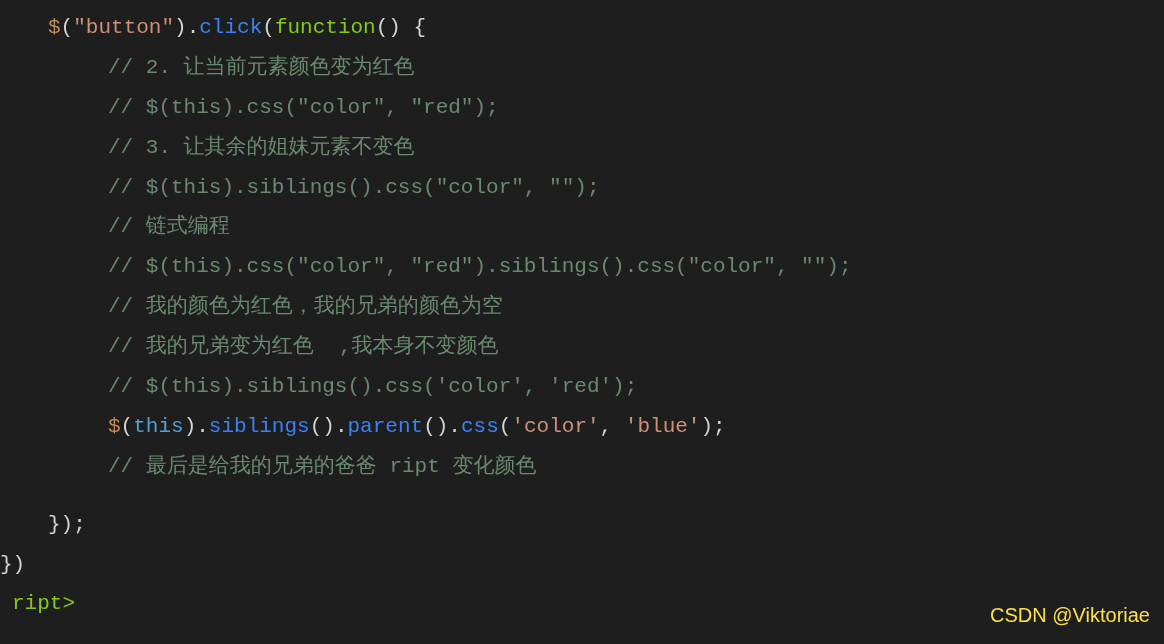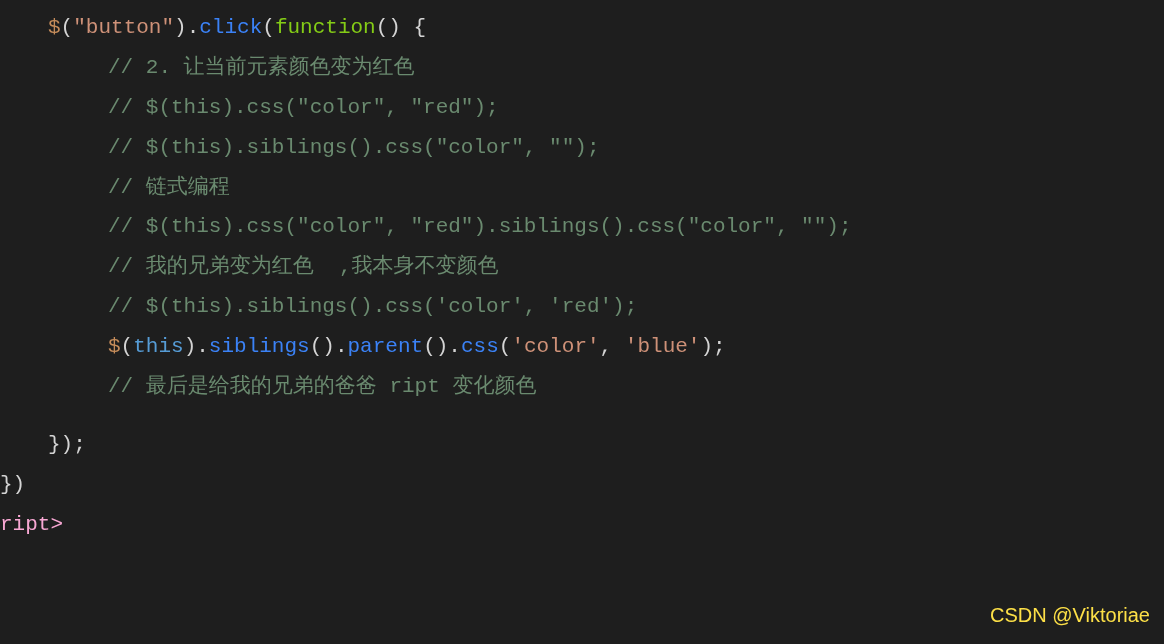--- a/index.html
+++ b/index.html
@@ -28,41 +28,43 @@
     
     .fn-jquery { color: #c58c5a; } 
     .fn-name { color: #3b82f6; } 
     .str { color: #ce9178; } 
     .comment { color: #6a8a6f; } 
     .paren { color: #d4d4d4; }
     .this { color: #569cd6; } 
     .dot { color: #d4d4d4; }
     .kw-func { color: #84cc16; } 
     .punct { color: #d4d4d4; }
-    .tag-close { color: #f9a8d4; }
+    .tag-close { color: #84cc16; margin-left: 12px; }
     
     .watermark {
       position: absolute;
       bottom: 10px;
       right: 14px;
       color: #fde047;
       font-size: 20px;
       font-family: sans-serif;
     }
   </style>
 </head>
 <body>
 
 <div class="code-container">
   <div class="line indent-0"><span class="fn-jquery">$</span><span class="paren">(</span><span class="str">"button"</span><span class="paren">)</span><span class="dot">.</span><span class="fn-name">click</span><span class="paren">(</span><span class="kw-func">function</span><span class="punct">() {</span></div>
   <div class="line indent-1 comment">// 2. 让当前元素颜色变为红色</div>
   <div class="line indent-1 comment">// $(this).css("color", "red");</div>
+  <div class="line indent-1 comment">// 3. 让其余的姐妹元素不变色</div>
   <div class="line indent-1 comment">// $(this).siblings().css("color", "");</div>
   <div class="line indent-1 comment">// 链式编程</div>
   <div class="line indent-1 comment">// $(this).css("color", "red").siblings().css("color", "");</div>
+  <div class="line indent-1 comment">// 我的颜色为红色，我的兄弟的颜色为空</div>
   <div class="line indent-1 comment">// 我的兄弟变为红色  ,我本身不变颜色</div>
   <div class="line indent-1 comment">// $(this).siblings().css('color', 'red');</div>
   <div class="line indent-1"><span class="fn-jquery">$</span><span class="paren">(</span><span class="this">this</span><span class="paren">)</span><span class="dot">.</span><span class="fn-name">siblings</span><span class="paren">()</span><span class="dot">.</span><span class="fn-name">parent</span><span class="paren">()</span><span class="dot">.</span><span class="fn-name">css</span><span class="paren">(</span><span class="str">'color'</span><span class="punct">, </span><span class="str">'blue'</span><span class="punct">);</span></div>
   <div class="line indent-1 comment">// 最后是给我的兄弟的爸爸 ript 变化颜色</div>
   <div class="line" style="height:18px"></div>
   <div class="line indent-0 punct">});</div>
   <div class="line indent-neg punct">})</div>
   <div class="line indent-neg tag-close">ript&gt;</div>
 </div>
 

